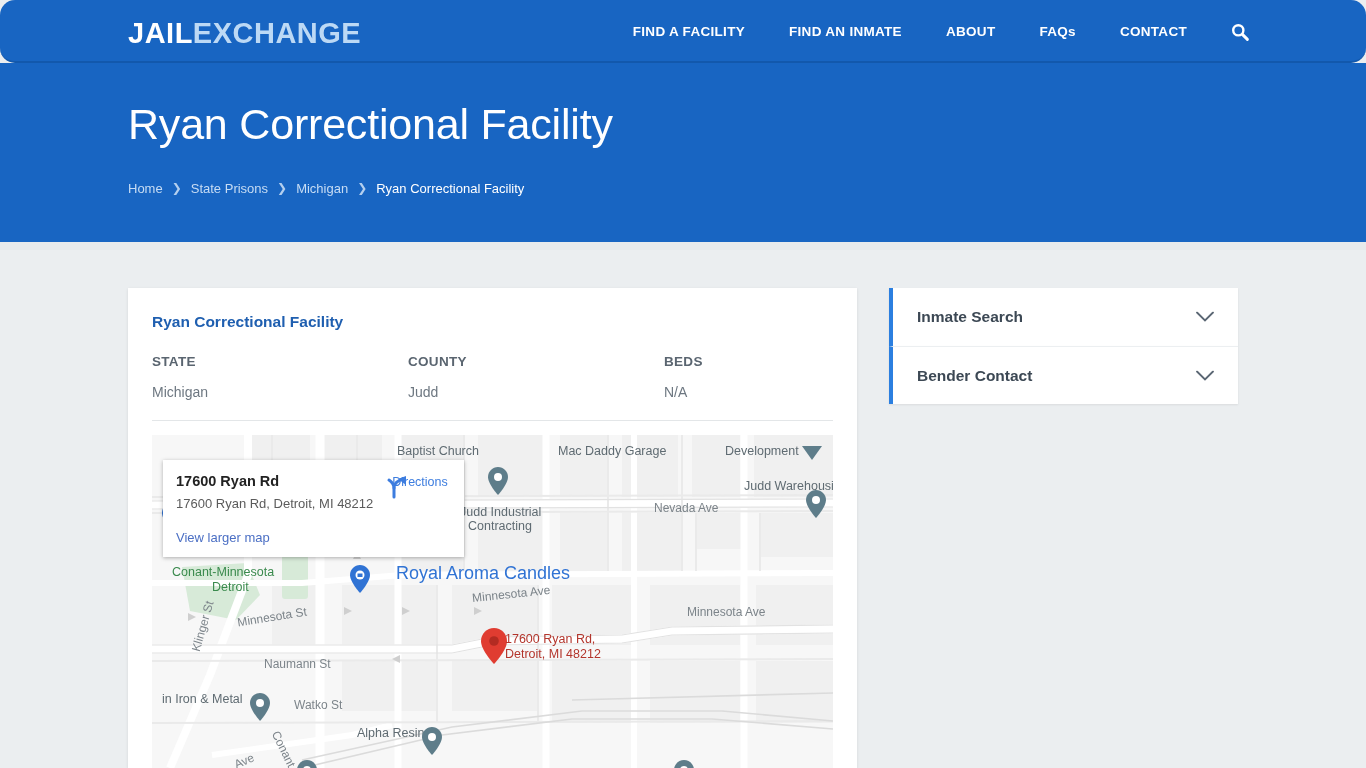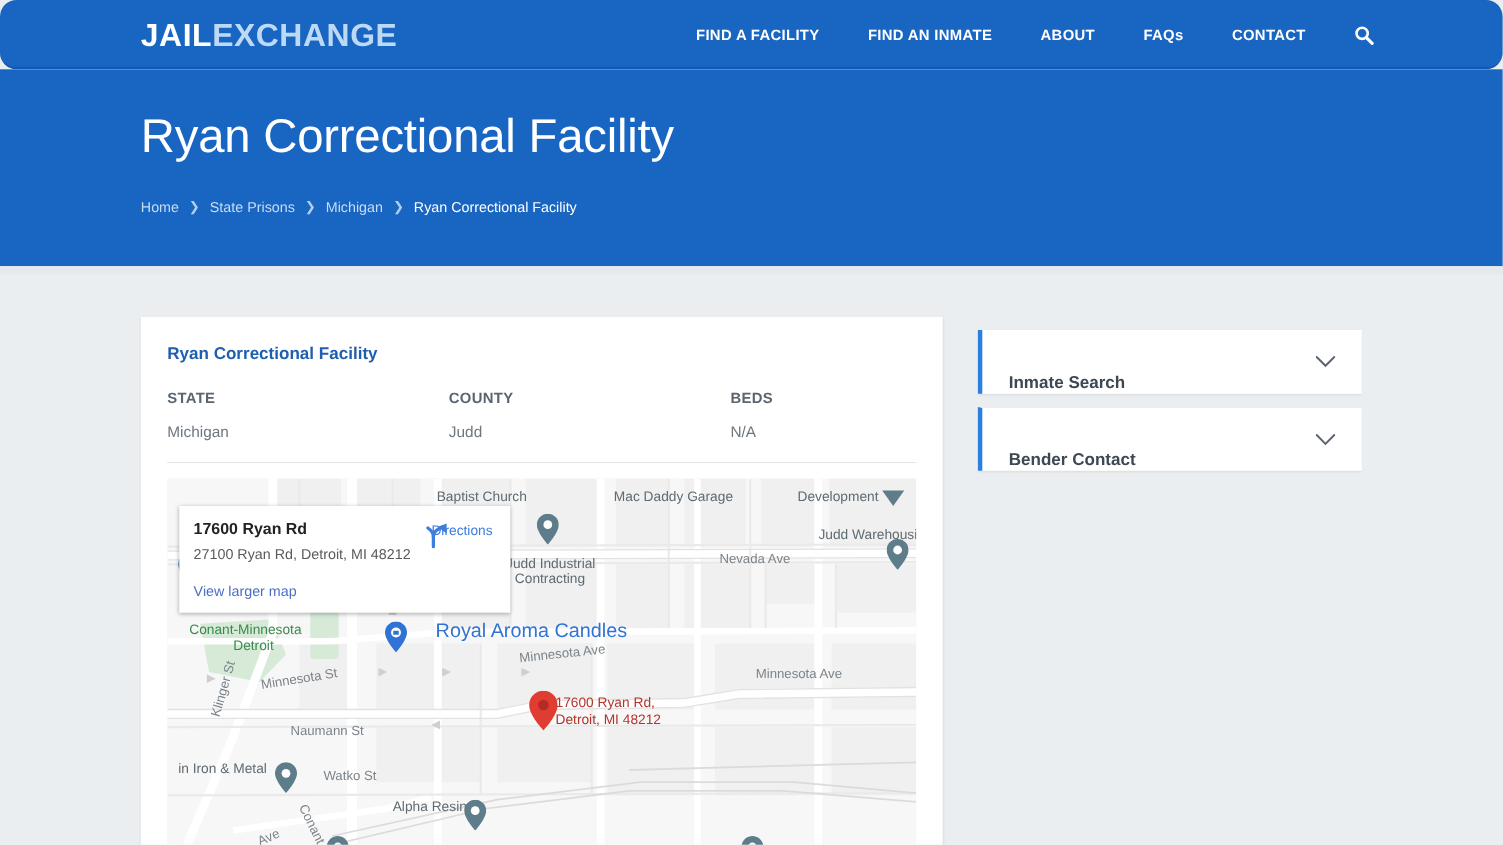--- a/index.html
+++ b/index.html
@@ -147,23 +147,22 @@
 
   
   .sidebar {
     position: absolute; left: 889px; top: 288px; width: 349px;
   }
   .acc-item {
     position: relative; width: 349px; height: 58px;
     background: #ffffff;
     border-left: 4px solid #2b7fe0;
     box-shadow: 0 1px 2px rgba(0,0,0,0.08);
-    display: flex; align-items: flex-end;
+    display: flex; align-items: center;
     cursor: pointer;
-    margin-top: 12px;
   }
   .acc-item + .acc-item { border-top: 1px solid #eceff1; }
   .acc-title {
     margin-left: 24px; color: #3c4854; font-size: 15.5px; font-weight: bold;
     white-space: nowrap;
   }
   .acc-chev {
     position: absolute; right: 24px; top: 50%;
     transform: translateY(-50%);
     width: 18px; height: 11px;
@@ -392,21 +391,21 @@
         <circle cx="13" cy="13" r="4.8" fill="#b32b22"></circle>
       </svg>
     </div>
     <div class="map-label addr-red" style="left:353px; top:197px;">
       <span>17600 Ryan Rd,</span><br>
       <span>Detroit, MI 48212</span>
     </div>
 
     <div class="map-infocard">
       <div class="mi-title">17600 Ryan Rd</div>
-      <div class="mi-addr">27100 Ryan Rd, Detroit, MI 48212</div>
+      <div class="mi-addr">17600 Ryan Rd, Detroit, MI 48212</div>
       <a class="mi-link" href="#">View larger map</a>
       <a class="mi-dir" href="#">
         <svg width="26" height="26" viewBox="0 0 26 26">
           <path d="M9 24 L9 15 C9 10 13 8 17 6" fill="none" stroke="#3d7ddf" stroke-width="3" stroke-linecap="round"></path>
           <polygon points="21,3 21,12 13,6" fill="#3d7ddf"></polygon>
           <path d="M9 15 C9 11 7 9 4 7" fill="none" stroke="#3d7ddf" stroke-width="3" stroke-linecap="round"></path>
         </svg>
         <span class="dlabel">Directions</span>
       </a>
     </div>

